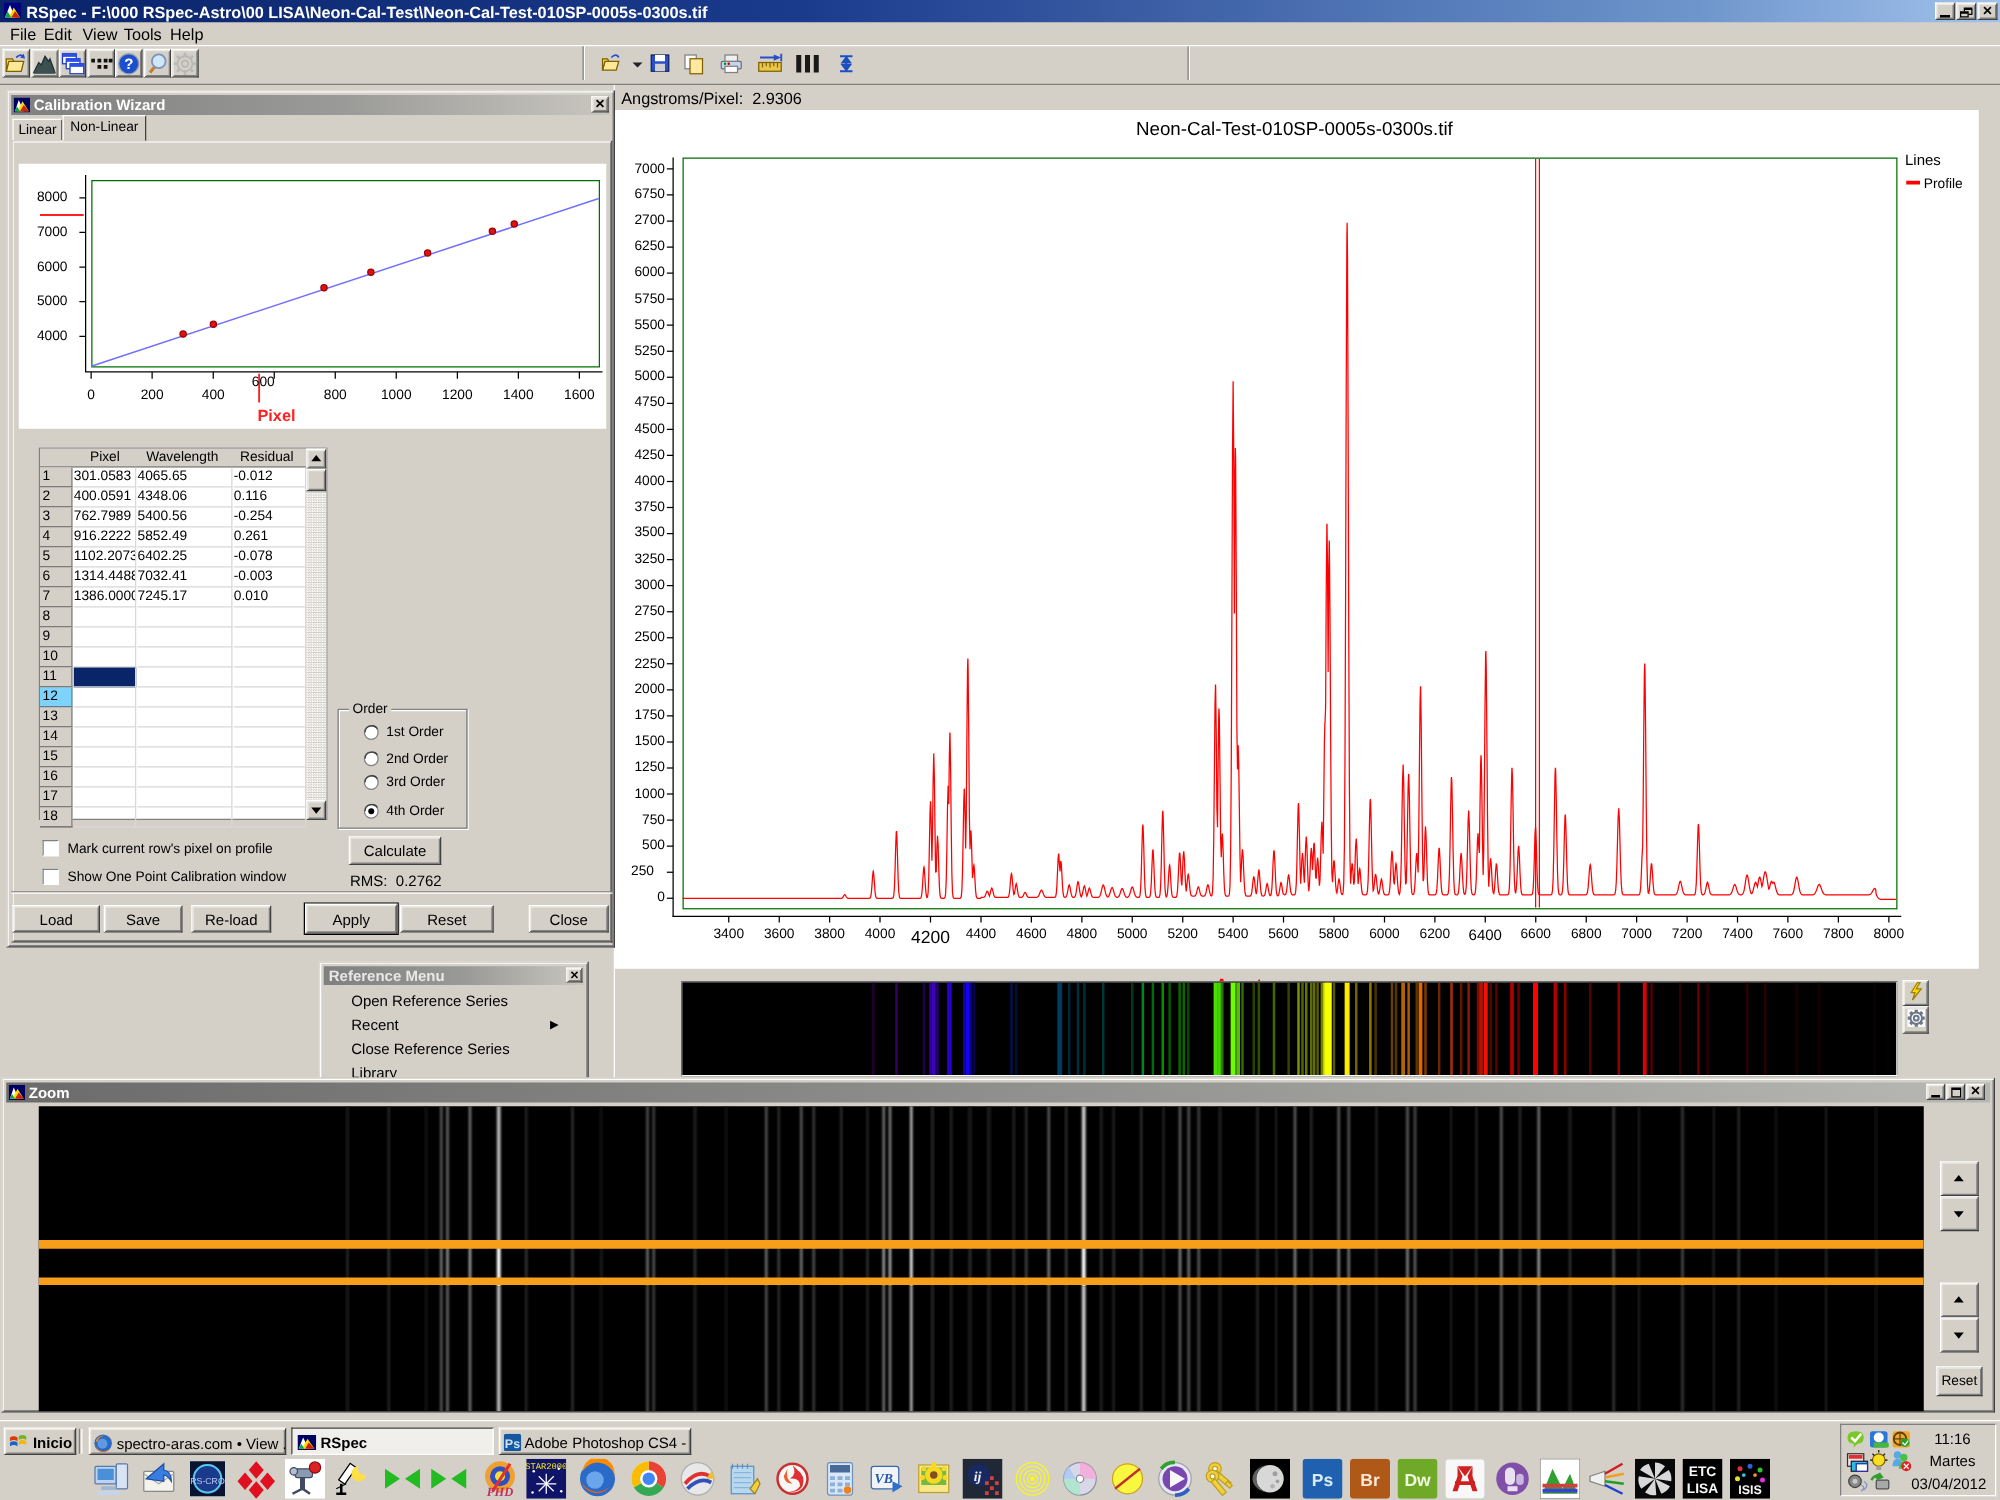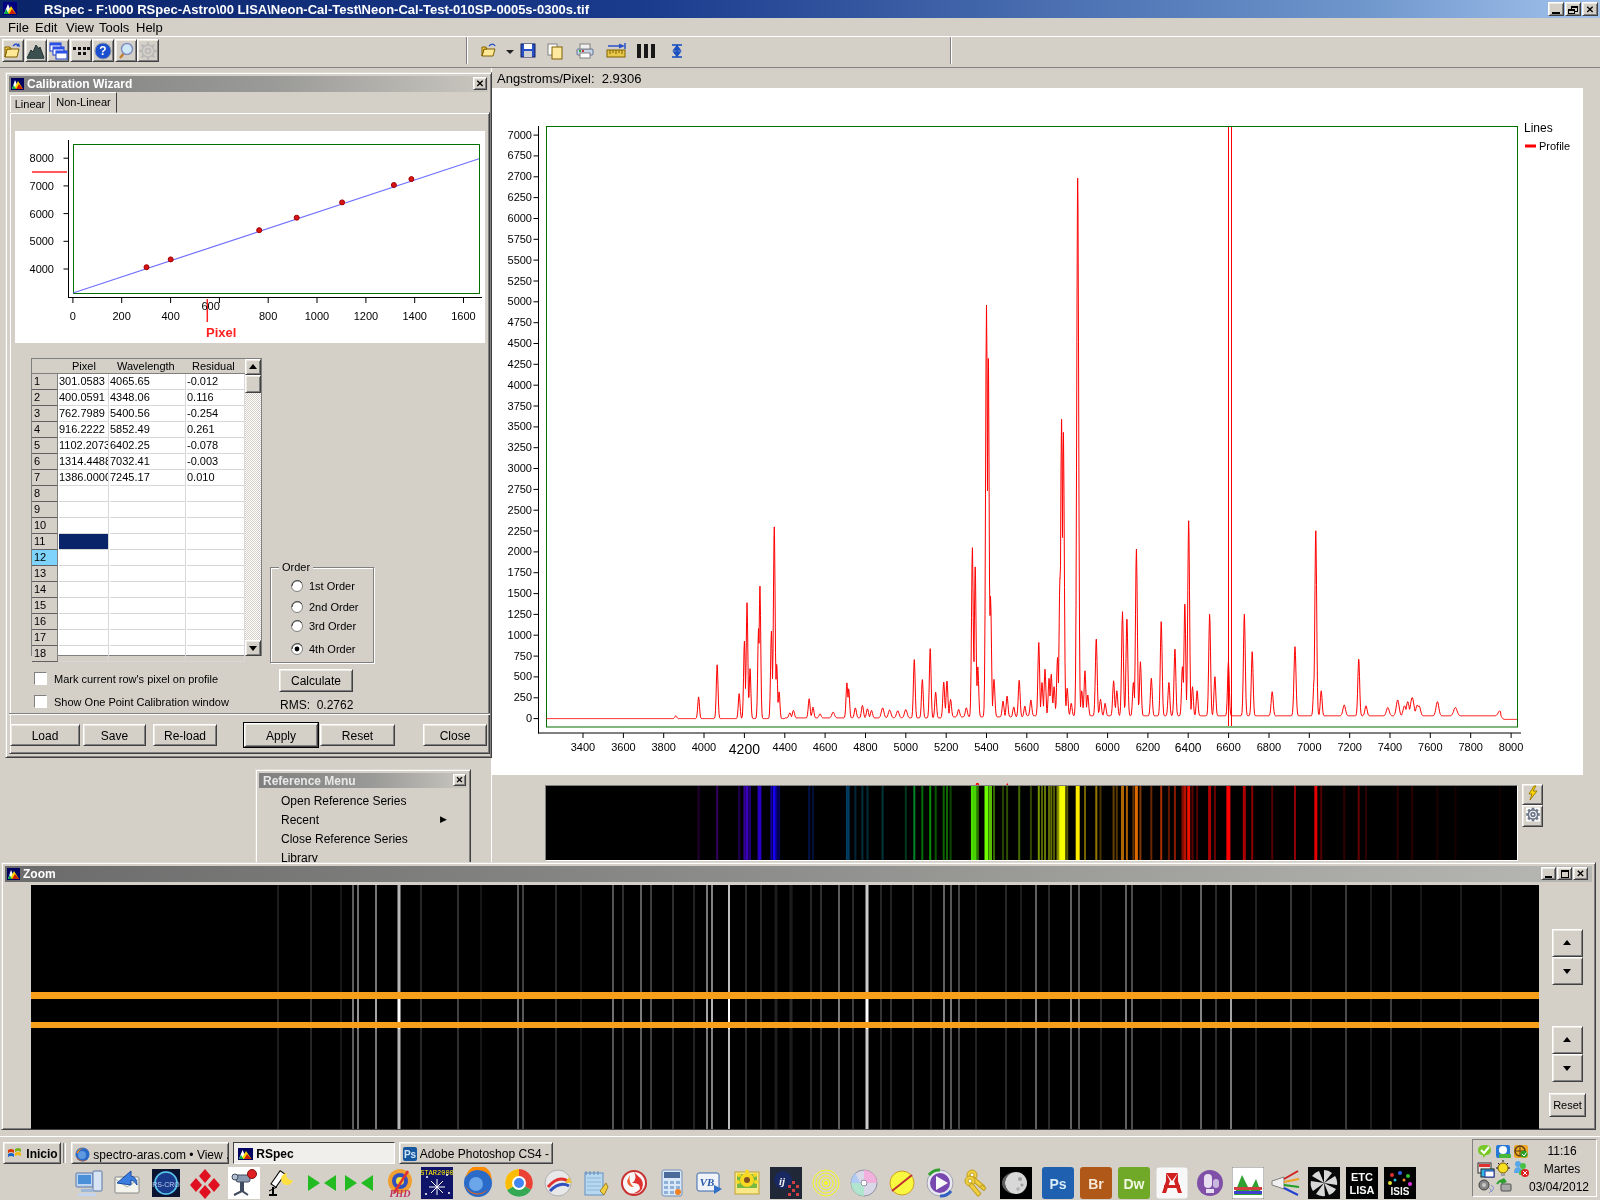--- a/index.html
+++ b/index.html
@@ -12,21 +12,21 @@
 .xbtn { background:#d4d0c8; border:1px solid; border-color:#fff #404040 #404040 #fff; box-shadow: inset 1px 1px 0 #ece9e2, inset -1px -1px 0 #808080; font-size:10px; font-weight:bold; text-align:center; line-height:11px; }
 </style></head><body>
 <div class="abs" style="left:0;top:0;width:1600px;height:18px;background:linear-gradient(90deg,#0a246a 0%,#1a3a8c 40%,#6f96cc 85%,#a2c2ec 100%);">
  <svg class="abs" style="left:3px;top:2px" width="14" height="13">
       <rect x="0" y="0" width="14" height="13" fill="#000080"></rect>
       <polygon points="1,12 5,2 9,12" fill="#fff"></polygon>
       <polygon points="4,12 8,4 13,12" fill="#ffdd00"></polygon>
       <polygon points="6,12 9,7 13,12" fill="#cc2200"></polygon>
       <polygon points="1,12 3,7 6,12" fill="#00aa44"></polygon>
     </svg>
- <div class="abs ttl" style="left:21px;top:2px;font-size:13px;margin-left:23px;">RSpec - F:\000 RSpec-Astro\00 LISA\Neon-Cal-Test\Neon-Cal-Test-010SP-0005s-0300s.tif</div>
+ <div class="abs ttl" style="left:21px;top:2px;font-size:13px;">RSpec - F:\000 RSpec-Astro\00 LISA\Neon-Cal-Test\Neon-Cal-Test-010SP-0005s-0300s.tif</div>
  <div class="abs xbtn" style="left:1548px;top:2px;width:16px;height:14px;">
       <div class="abs" style="left:3px;top:9px;width:8px;height:2px;background:#000"></div>
     </div>
  <div class="abs xbtn" style="left:1565px;top:2px;width:16px;height:14px;">
       <div class="abs" style="left:5px;top:3px;width:7px;height:6px;border:1px solid #000;border-top-width:2px"></div>
       <div class="abs" style="left:2px;top:6px;width:7px;height:5px;border:1px solid #000;border-top-width:2px;background:#d4d0c8"></div>
     </div>
  <div class="abs xbtn" style="left:1582px;top:2px;width:16px;height:14px;line-height:13px;">✕</div>
 </div>
 <div class="abs" style="left:0;top:18px;width:1600px;height:18px;background:#d4d0c8;font-size:13px;">
@@ -129,20 +129,21 @@
         <polygon points="197,4 194,8 200,8"></polygon>
         <polygon points="197,14 194,10 200,10"></polygon>
       </g>
 </svg>
   </div>
 <div class="abs" style="left:0;top:64px;width:1600px;height:4px;background:#d4d0c8;border-bottom:1px solid #808080"></div>
 <div class="abs" style="left:488px;top:68px;width:1112px;height:794px;background:#d4d0c8;">
  <div class="abs" style="left:0;top:0;width:4px;height:794px;background:#d4d0c8;border-right:1px solid #fff"></div>
  <div class="abs" style="left:9px;top:3px;font-size:13px;">Angstroms/Pixel:&nbsp; 2.9306</div>
  <div class="abs" style="left:4px;top:20px;width:1091px;height:687px;background:#fff;"></div>
+<div class="abs" style="left:4px;top:27px;width:1087px;text-align:center;font-size:15px;">Neon-Cal-Test-010SP-0005s-0300s.tif</div>
     <svg class="abs" style="left:0;top:0" width="1112" height="794">
       <g stroke="#000" stroke-width="1">
         <line x1="50.5" y1="58" x2="50.5" y2="665.5"></line>
         <line x1="50" y1="665" x2="1033" y2="665"></line>
         <line x1="45.5" y1="650.6" x2="50.5" y2="650.6"></line>
         <line x1="45.5" y1="629.8" x2="50.5" y2="629.8"></line>
         <line x1="45.5" y1="608.9" x2="50.5" y2="608.9"></line>
         <line x1="45.5" y1="588.1" x2="50.5" y2="588.1"></line>
         <line x1="45.5" y1="567.2" x2="50.5" y2="567.2"></line>
         <line x1="45.5" y1="546.4" x2="50.5" y2="546.4"></line>
@@ -198,21 +199,21 @@
       <g transform="translate(-488,-68)">
         <path d="M546.0 718.6 L546.5 718.6 L547.0 718.6 L547.5 718.6 L548.0 718.6 L548.5 718.6 L549.0 718.6 L549.5 718.6 L550.0 718.6 L550.5 718.6 L551.0 718.6 L551.5 718.6 L552.0 718.6 L552.5 718.6 L553.0 718.6 L553.5 718.6 L554.0 718.6 L554.5 718.6 L555.0 718.6 L555.5 718.6 L556.0 718.6 L556.5 718.6 L557.0 718.6 L557.5 718.6 L558.0 718.6 L558.5 718.6 L559.0 718.6 L559.5 718.6 L560.0 718.6 L560.5 718.6 L561.0 718.6 L561.5 718.6 L562.0 718.6 L562.5 718.6 L563.0 718.6 L563.5 718.6 L564.0 718.6 L564.5 718.6 L565.0 718.6 L565.5 718.6 L566.0 718.6 L566.5 718.6 L567.0 718.6 L567.5 718.6 L568.0 718.6 L568.5 718.6 L569.0 718.6 L569.5 718.6 L570.0 718.6 L570.5 718.6 L571.0 718.6 L571.5 718.6 L572.0 718.6 L572.5 718.6 L573.0 718.6 L573.5 718.6 L574.0 718.6 L574.5 718.6 L575.0 718.6 L575.5 718.6 L576.0 718.6 L576.5 718.6 L577.0 718.6 L577.5 718.6 L578.0 718.6 L578.5 718.6 L579.0 718.6 L579.5 718.6 L580.0 718.6 L580.5 718.6 L581.0 718.6 L581.5 718.6 L582.0 718.6 L582.5 718.6 L583.0 718.6 L583.5 718.6 L584.0 718.6 L584.5 718.6 L585.0 718.6 L585.5 718.6 L586.0 718.6 L586.5 718.6 L587.0 718.6 L587.5 718.6 L588.0 718.6 L588.5 718.6 L589.0 718.6 L589.5 718.6 L590.0 718.6 L590.5 718.6 L591.0 718.6 L591.5 718.6 L592.0 718.6 L592.5 718.6 L593.0 718.6 L593.5 718.6 L594.0 718.6 L594.5 718.6 L595.0 718.6 L595.5 718.6 L596.0 718.6 L596.5 718.6 L597.0 718.6 L597.5 718.6 L598.0 718.6 L598.5 718.6 L599.0 718.6 L599.5 718.6 L600.0 718.6 L600.5 718.6 L601.0 718.6 L601.5 718.6 L602.0 718.6 L602.5 718.6 L603.0 718.6 L603.5 718.6 L604.0 718.6 L604.5 718.6 L605.0 718.6 L605.5 718.6 L606.0 718.6 L606.5 718.6 L607.0 718.6 L607.5 718.6 L608.0 718.6 L608.5 718.6 L609.0 718.6 L609.5 718.6 L610.0 718.6 L610.5 718.6 L611.0 718.6 L611.5 718.6 L612.0 718.6 L612.5 718.6 L613.0 718.6 L613.5 718.6 L614.0 718.6 L614.5 718.6 L615.0 718.6 L615.5 718.6 L616.0 718.6 L616.5 718.6 L617.0 718.6 L617.5 718.6 L618.0 718.6 L618.5 718.6 L619.0 718.6 L619.5 718.6 L620.0 718.6 L620.5 718.6 L621.0 718.6 L621.5 718.6 L622.0 718.6 L622.5 718.6 L623.0 718.6 L623.5 718.6 L624.0 718.6 L624.5 718.6 L625.0 718.6 L625.5 718.6 L626.0 718.6 L626.5 718.6 L627.0 718.6 L627.5 718.6 L628.0 718.6 L628.5 718.6 L629.0 718.6 L629.5 718.6 L630.0 718.6 L630.5 718.6 L631.0 718.6 L631.5 718.6 L632.0 718.6 L632.5 718.6 L633.0 718.6 L633.5 718.6 L634.0 718.6 L634.5 718.6 L635.0 718.6 L635.5 718.6 L636.0 718.6 L636.5 718.6 L637.0 718.6 L637.5 718.6 L638.0 718.6 L638.5 718.6 L639.0 718.6 L639.5 718.6 L640.0 718.6 L640.5 718.6 L641.0 718.6 L641.5 718.6 L642.0 718.6 L642.5 718.6 L643.0 718.6 L643.5 718.6 L644.0 718.6 L644.5 718.6 L645.0 718.6 L645.5 718.6 L646.0 718.6 L646.5 718.6 L647.0 718.6 L647.5 718.6 L648.0 718.6 L648.5 718.6 L649.0 718.6 L649.5 718.6 L650.0 718.6 L650.5 718.6 L651.0 718.6 L651.5 718.6 L652.0 718.6 L652.5 718.6 L653.0 718.6 L653.5 718.6 L654.0 718.6 L654.5 718.6 L655.0 718.6 L655.5 718.6 L656.0 718.6 L656.5 718.6 L657.0 718.6 L657.5 718.6 L658.0 718.6 L658.5 718.6 L659.0 718.6 L659.5 718.6 L660.0 718.6 L660.5 718.6 L661.0 718.6 L661.5 718.6 L662.0 718.6 L662.5 718.6 L663.0 718.6 L663.5 718.6 L664.0 718.6 L664.5 718.6 L665.0 718.6 L665.5 718.6 L666.0 718.6 L666.5 718.6 L667.0 718.6 L667.5 718.6 L668.0 718.6 L668.5 718.6 L669.0 718.6 L669.5 718.6 L670.0 718.6 L670.5 718.6 L671.0 718.6 L671.5 718.6 L672.0 718.6 L672.5 718.6 L673.0 718.6 L673.5 718.5 L674.0 718.2 L674.5 717.6 L675.0 716.6 L675.5 715.8 L675.8 715.7 L676.0 715.8 L676.5 716.4 L677.0 717.4 L677.5 718.1 L678.0 718.5 L678.5 718.6 L679.0 718.6 L679.5 718.6 L680.0 718.6 L680.5 718.6 L681.0 718.6 L681.5 718.6 L682.0 718.6 L682.5 718.6 L683.0 718.6 L683.5 718.6 L684.0 718.6 L684.5 718.6 L685.0 718.6 L685.5 718.6 L686.0 718.6 L686.5 718.6 L687.0 718.6 L687.5 718.6 L688.0 718.6 L688.5 718.6 L689.0 718.6 L689.5 718.6 L690.0 718.6 L690.5 718.6 L691.0 718.6 L691.5 718.6 L692.0 718.6 L692.5 718.6 L693.0 718.6 L693.5 718.6 L694.0 718.6 L694.5 718.6 L695.0 718.6 L695.5 718.6 L696.0 718.4 L696.5 717.6 L697.0 714.9 L697.5 709.3 L698.0 701.7 L698.5 697.1 L698.6 696.9 L699.0 699.2 L699.5 706.2 L700.0 713.0 L700.5 716.8 L701.0 718.2 L701.5 718.5 L702.0 718.6 L702.5 718.6 L703.0 718.6 L703.5 718.6 L704.0 718.6 L704.5 718.6 L705.0 718.6 L705.5 718.6 L706.0 718.6 L706.5 718.6 L707.0 718.6 L707.5 718.6 L708.0 718.6 L708.5 718.6 L709.0 718.6 L709.5 718.6 L710.0 718.6 L710.5 718.6 L711.0 718.6 L711.5 718.6 L712.0 718.6 L712.5 718.6 L713.0 718.6 L713.5 718.6 L714.0 718.5 L714.5 718.2 L715.0 716.5 L715.5 710.7 L716.0 697.5 L716.5 679.0 L717.0 665.8 L717.2 664.8 L717.5 668.9 L718.0 685.5 L718.5 703.0 L719.0 713.4 L719.5 717.4 L720.0 718.4 L720.5 718.6 L721.0 718.6 L721.5 718.6 L722.0 718.6 L722.5 718.6 L723.0 718.6 L723.5 718.6 L724.0 718.6 L724.5 718.6 L725.0 718.6 L725.5 718.6 L726.0 718.6 L726.5 718.6 L727.0 718.6 L727.5 718.6 L728.0 718.6 L728.5 718.6 L729.0 718.6 L729.5 718.6 L730.0 718.6 L730.5 718.6 L731.0 718.6 L731.5 718.6 L732.0 718.6 L732.5 718.6 L733.0 718.6 L733.5 718.6 L734.0 718.6 L734.5 718.6 L735.0 718.6 L735.5 718.6 L736.0 718.6 L736.5 718.4 L737.0 717.6 L737.5 714.8 L738.0 708.7 L738.5 700.0 L739.0 694.0 L739.2 693.6 L739.5 695.6 L740.0 703.4 L740.5 711.5 L741.0 716.2 L741.5 718.0 L742.0 717.7 L742.5 714.0 L743.0 701.8 L743.5 677.4 L744.0 650.2 L744.4 641.1 L744.5 641.7 L745.0 660.1 L745.5 688.5 L746.0 667.4 L746.5 625.0 L747.0 602.8 L747.0 602.7 L747.5 621.6 L748.0 663.7 L748.5 697.5 L749.0 697.4 L749.5 679.1 L750.0 668.7 L750.0 668.6 L750.5 675.9 L751.0 693.9 L751.5 708.9 L752.0 716.0 L752.5 718.1 L753.0 718.5 L753.5 718.6 L754.0 718.6 L754.5 718.6 L755.0 718.6 L755.5 718.5 L756.0 718.0 L756.5 714.9 L757.0 703.9 L757.5 678.8 L758.0 645.9 L758.5 628.6 L758.5 628.6 L759.0 643.3 L759.5 604.3 L759.9 586.1 L760.0 586.5 L760.5 615.3 L761.0 664.0 L761.5 699.1 L762.0 713.9 L762.5 717.8 L763.0 718.5 L763.5 718.6 L764.0 718.6 L764.5 718.6 L765.0 718.6 L765.5 718.6 L766.0 718.6 L766.5 718.6 L767.0 718.6 L767.5 718.6 L768.0 718.6 L768.5 718.4 L769.0 717.2 L769.5 712.0 L770.0 697.5 L770.5 670.8 L771.0 641.8 L771.4 631.1 L771.5 631.3 L772.0 648.5 L772.5 678.7 L773.0 654.6 L773.5 589.9 L774.0 535.6 L774.3 526.9 L774.5 534.4 L775.0 587.5 L775.5 652.6 L776.0 679.3 L776.5 665.6 L776.7 664.4 L777.0 668.1 L777.5 684.6 L778.0 702.4 L778.5 698.5 L779.0 692.1 L779.1 691.9 L779.5 695.0 L780.0 704.4 L780.5 712.8 L781.0 717.0 L781.5 718.3 L782.0 718.6 L782.5 718.6 L783.0 718.6 L783.5 718.6 L784.0 718.6 L784.5 718.6 L785.0 717.9 L785.5 717.9 L786.0 717.9 L786.5 717.9 L787.0 717.8 L787.5 717.6 L788.0 716.9 L788.5 715.8 L789.0 714.3 L789.5 713.1 L789.8 712.9 L790.0 713.0 L790.5 714.0 L791.0 715.5 L791.5 716.8 L792.0 715.2 L792.5 713.0 L793.0 711.1 L793.4 710.4 L793.5 710.5 L794.0 711.6 L794.5 713.7 L795.0 715.8 L795.5 717.1 L796.0 717.7 L796.5 717.9 L797.0 717.9 L797.5 717.9 L798.0 717.9 L798.5 717.9 L799.0 717.9 L799.5 717.9 L800.0 717.9 L800.5 717.9 L801.0 717.9 L801.5 717.9 L802.0 717.9 L802.5 717.9 L803.0 717.9 L803.5 717.9 L804.0 717.9 L804.5 717.9 L805.0 717.9 L805.5 717.9 L806.0 717.9 L806.5 717.7 L807.0 716.9 L807.5 714.4 L808.0 709.6 L808.5 703.3 L809.0 699.1 L809.2 698.8 L809.5 700.1 L810.0 705.5 L810.5 711.6 L811.0 715.6 L811.5 715.2 L812.0 712.1 L812.5 708.6 L813.0 707.1 L813.0 707.1 L813.5 708.7 L814.0 712.1 L814.5 715.3 L815.0 717.0 L815.5 717.7 L816.0 717.9 L816.5 717.9 L817.0 717.9 L817.5 717.8 L818.0 717.4 L818.5 716.7 L819.0 715.5 L819.5 714.4 L820.0 713.8 L820.1 713.8 L820.5 714.2 L821.0 715.3 L821.5 716.5 L822.0 717.3 L822.5 717.7 L823.0 717.9 L823.5 717.9 L824.0 717.9 L824.5 717.9 L825.0 717.9 L825.5 717.9 L826.0 717.9 L826.5 717.9 L827.0 717.9 L827.5 717.9 L828.0 717.9 L828.5 717.9 L829.0 717.9 L829.5 717.8 L830.0 717.6 L830.5 717.2 L831.0 716.5 L831.5 715.4 L832.0 714.0 L832.5 712.8 L833.0 712.1 L833.2 712.1 L833.5 712.3 L834.0 713.2 L834.5 714.5 L835.0 715.8 L835.5 716.8 L836.0 717.4 L836.5 717.7 L837.0 717.9 L837.5 717.9 L838.0 717.9 L838.5 717.9 L839.0 717.9 L839.5 717.9 L840.0 717.9 L840.5 717.9 L841.0 717.9 L841.5 717.9 L842.0 717.9 L842.5 717.9 L843.0 717.9 L843.5 717.9 L844.0 717.8 L844.5 717.3 L845.0 715.0 L845.5 708.7 L846.0 697.7 L846.5 686.4 L846.9 682.9 L847.0 683.2 L847.5 690.9 L848.0 697.2 L848.5 689.6 L848.7 688.8 L849.0 690.5 L849.5 699.1 L850.0 708.8 L850.5 714.8 L851.0 717.2 L851.5 717.8 L852.0 717.9 L852.5 717.8 L853.0 717.3 L853.5 716.2 L854.0 714.0 L854.5 711.0 L855.0 708.6 L855.4 707.9 L855.5 708.0 L856.0 709.8 L856.5 712.7 L857.0 715.3 L857.5 716.9 L858.0 717.6 L858.5 717.9 L859.0 717.9 L859.5 717.8 L860.0 717.3 L860.5 716.0 L861.0 713.4 L861.5 709.8 L862.0 706.5 L862.4 705.4 L862.5 705.5 L863.0 707.3 L863.5 710.9 L864.0 714.3 L864.5 716.5 L865.0 717.5 L865.5 716.6 L866.0 714.8 L866.5 712.2 L867.0 709.7 L867.5 708.8 L867.5 708.8 L868.0 710.0 L868.5 712.6 L869.0 715.1 L869.5 716.8 L870.0 715.5 L870.5 713.4 L871.0 711.3 L871.5 710.4 L871.5 710.4 L872.0 711.3 L872.5 713.4 L873.0 715.5 L873.5 716.9 L874.0 717.6 L874.5 717.8 L875.0 717.9 L875.5 717.9 L876.0 717.9 L876.5 717.9 L877.0 717.9 L877.5 717.9 L878.0 717.9 L878.5 717.9 L879.0 717.7 L879.5 717.3 L880.0 716.6 L880.5 715.2 L881.0 713.2 L881.5 710.9 L882.0 708.9 L882.5 708.0 L882.6 707.9 L883.0 708.4 L883.5 710.1 L884.0 712.3 L884.5 714.5 L885.0 716.1 L885.5 717.1 L886.0 717.6 L886.5 717.5 L887.0 717.0 L887.5 715.9 L888.0 714.4 L888.5 712.6 L889.0 711.0 L889.5 710.1 L889.7 710.0 L890.0 710.3 L890.5 711.5 L891.0 713.3 L891.5 715.0 L892.0 716.4 L892.5 717.2 L893.0 717.6 L893.5 717.8 L894.0 717.8 L894.5 717.6 L895.0 717.2 L895.5 716.3 L896.0 715.0 L896.5 713.4 L897.0 711.9 L897.5 711.0 L897.7 710.8 L898.0 711.0 L898.5 712.0 L899.0 713.5 L899.5 715.1 L900.0 716.4 L900.5 717.2 L901.0 717.6 L901.5 717.8 L902.0 717.8 L902.5 717.6 L903.0 717.1 L903.5 716.2 L904.0 714.7 L904.5 712.9 L905.0 711.0 L905.5 709.8 L905.8 709.6 L906.0 709.7 L906.5 710.7 L907.0 712.5 L907.5 714.4 L908.0 715.9 L908.5 717.0 L909.0 717.5 L909.5 717.8 L910.0 717.9 L910.5 717.9 L911.0 717.9 L911.5 717.6 L912.0 716.3 L912.5 711.3 L913.0 698.9 L913.5 679.4 L914.0 662.5 L914.3 659.6 L914.5 661.6 L915.0 677.4 L915.5 697.3 L916.0 710.5 L916.5 716.0 L917.0 717.6 L917.5 717.9 L918.0 717.9 L918.5 717.9 L919.0 717.9 L919.5 717.8 L920.0 717.1 L920.5 714.3 L921.0 706.9 L921.5 694.5 L922.0 682.6 L922.3 679.6 L922.5 680.2 L923.0 689.5 L923.5 702.7 L924.0 712.2 L924.5 716.4 L925.0 717.6 L925.5 717.9 L926.0 717.9 L926.5 717.9 L927.0 717.9 L927.5 717.5 L928.0 715.6 L928.5 708.8 L929.0 692.9 L929.5 669.2 L930.0 650.9 L930.2 648.7 L930.5 652.6 L931.0 672.9 L931.5 696.0 L932.0 710.4 L932.5 716.1 L933.0 717.6 L933.5 716.9 L934.0 714.1 L934.5 707.7 L935.0 698.8 L935.5 692.5 L935.7 692.1 L936.0 694.1 L936.5 702.1 L937.0 710.5 L937.5 715.5 L938.0 717.4 L938.5 717.8 L939.0 717.9 L939.5 717.9 L940.0 717.9 L940.5 717.9 L941.0 717.6 L941.5 716.3 L942.0 712.3 L942.5 703.8 L943.0 692.1 L943.5 683.2 L943.7 682.1 L944.0 683.7 L944.5 693.1 L945.0 704.7 L945.5 708.3 L946.0 697.6 L946.5 685.4 L947.0 681.1 L947.0 681.1 L947.5 687.1 L948.0 698.6 L948.5 708.7 L949.0 713.2 L949.5 708.5 L950.0 702.8 L950.5 699.5 L950.6 699.4 L951.0 701.2 L951.5 706.5 L952.0 711.8 L952.5 715.1 L953.0 716.4 L953.5 716.8 L954.0 716.9 L954.5 716.9 L955.0 716.9 L955.5 716.9 L956.0 716.7 L956.5 716.2 L957.0 715.0 L957.5 713.1 L958.0 710.9 L958.5 709.5 L958.7 709.4 L959.0 709.9 L959.5 711.7 L960.0 713.9 L960.5 715.6 L961.0 716.4 L961.5 716.8 L962.0 716.9 L962.5 716.9 L963.0 716.9 L963.5 716.8 L964.0 716.3 L964.5 715.2 L965.0 713.1 L965.5 710.4 L966.0 708.2 L966.3 707.8 L966.5 707.9 L967.0 709.6 L967.5 712.3 L968.0 714.7 L968.5 716.1 L969.0 716.7 L969.5 716.4 L970.0 713.5 L970.5 702.2 L971.0 671.4 L971.5 617.6 L972.0 563.6 L972.4 547.7 L972.5 549.5 L973.0 587.5 L973.5 646.2 L974.0 661.7 L974.5 610.2 L975.0 571.1 L975.2 566.9 L975.5 575.8 L976.0 620.4 L976.5 670.2 L977.0 685.7 L977.5 670.4 L977.8 666.9 L978.0 668.0 L978.5 680.5 L979.0 697.7 L979.5 709.8 L980.0 715.0 L980.5 716.6 L981.0 716.9 L981.5 716.9 L982.0 716.9 L982.5 716.9 L983.0 716.7 L983.5 715.3 L984.0 708.2 L984.5 682.1 L985.0 614.3 L985.5 494.8 L986.0 364.0 L986.5 305.1 L986.5 305.1 L987.0 364.0 L987.5 490.8 L988.0 382.4 L988.3 358.5 L988.5 366.8 L989.0 457.7 L989.5 581.1 L990.0 615.6 L990.5 596.2 L990.5 596.1 L991.0 611.2 L991.5 648.9 L992.0 684.8 L992.5 705.8 L993.0 695.8 L993.5 684.1 L994.0 679.4 L994.0 679.5 L994.5 685.5 L995.0 697.6 L995.5 708.2 L996.0 714.0 L996.5 716.2 L997.0 716.8 L997.5 716.9 L998.0 716.9 L998.5 716.9 L999.0 716.9 L999.5 716.9 L1000.0 716.9 L1000.5 716.6 L1001.0 715.7 L1001.5 713.3 L1002.0 708.8 L1002.5 703.7 L1003.0 701.1 L1003.0 701.1 L1003.5 703.0 L1004.0 707.9 L1004.5 712.7 L1005.0 715.4 L1005.5 712.5 L1006.0 706.8 L1006.5 700.0 L1007.0 696.2 L1007.1 696.1 L1007.5 698.3 L1008.0 704.6 L1008.5 710.9 L1009.0 714.8 L1009.5 716.4 L1010.0 716.8 L1010.5 716.9 L1011.0 716.8 L1011.5 716.5 L1012.0 715.4 L1012.5 713.0 L1013.0 709.8 L1013.5 707.3 L1013.7 706.9 L1014.0 707.4 L1014.5 710.0 L1015.0 713.2 L1015.5 715.5 L1016.0 716.5 L1016.5 716.5 L1017.0 715.0 L1017.5 710.6 L1018.0 701.5 L1018.5 689.4 L1019.0 681.0 L1019.2 680.3 L1019.5 682.5 L1020.0 692.6 L1020.5 704.4 L1021.0 712.1 L1021.5 715.6 L1022.0 716.7 L1022.5 716.6 L1023.0 715.6 L1023.5 713.3 L1024.0 709.9 L1024.5 706.8 L1024.8 706.1 L1025.0 706.3 L1025.5 708.7 L1026.0 712.3 L1026.5 715.0 L1027.0 715.3 L1027.5 715.7 L1028.0 715.8 L1028.5 715.4 L1029.0 714.1 L1029.5 711.0 L1030.0 706.1 L1030.5 701.4 L1030.9 700.0 L1031.0 700.1 L1031.5 703.3 L1032.0 708.5 L1032.5 712.7 L1033.0 714.8 L1033.5 715.6 L1034.0 715.8 L1034.5 715.8 L1035.0 715.8 L1035.5 715.8 L1036.0 715.5 L1036.5 713.7 L1037.0 707.1 L1037.5 691.1 L1038.0 666.3 L1038.5 645.7 L1038.8 642.5 L1039.0 645.5 L1039.5 666.0 L1040.0 690.8 L1040.5 707.0 L1041.0 698.7 L1041.5 687.4 L1042.0 682.5 L1042.0 682.5 L1042.5 688.2 L1043.0 699.6 L1043.5 706.2 L1044.0 692.7 L1044.5 676.8 L1045.0 669.2 L1045.0 669.2 L1045.5 676.4 L1046.0 692.2 L1046.5 705.9 L1047.0 712.9 L1047.5 708.6 L1048.0 698.2 L1048.5 685.3 L1049.0 678.4 L1049.0 678.3 L1049.5 683.4 L1050.0 696.0 L1050.5 688.0 L1051.0 676.1 L1051.3 674.2 L1051.5 675.8 L1052.0 687.3 L1052.5 701.4 L1053.0 703.0 L1053.5 692.8 L1054.0 686.8 L1054.1 686.7 L1054.5 689.9 L1055.0 699.5 L1055.5 708.5 L1056.0 704.0 L1056.5 687.3 L1057.0 667.3 L1057.5 657.5 L1057.5 657.5 L1058.0 666.2 L1058.5 682.9 L1059.0 640.9 L1059.5 595.3 L1059.9 578.3 L1060.0 578.7 L1060.5 565.8 L1061.0 469.8 L1061.5 419.6 L1061.6 419.1 L1062.0 453.8 L1062.5 537.6 L1063.0 455.0 L1063.4 432.4 L1063.5 435.5 L1064.0 494.6 L1064.5 587.6 L1065.0 661.2 L1065.5 698.8 L1066.0 705.7 L1066.5 696.3 L1067.0 689.1 L1067.2 688.3 L1067.5 690.0 L1068.0 698.2 L1068.5 707.3 L1069.0 712.9 L1069.5 714.3 L1070.0 711.5 L1070.5 707.2 L1071.0 703.8 L1071.2 703.3 L1071.5 703.9 L1072.0 707.5 L1072.5 711.7 L1073.0 714.4 L1073.5 715.5 L1074.0 715.6 L1074.5 713.9 L1075.0 706.1 L1075.5 678.2 L1076.0 605.6 L1076.5 470.8 L1077.0 303.2 L1077.5 189.0 L1077.7 178.2 L1078.0 205.9 L1078.5 341.7 L1079.0 507.8 L1079.5 628.1 L1080.0 687.8 L1080.5 707.0 L1081.0 698.5 L1081.5 691.7 L1081.7 690.8 L1082.0 692.1 L1082.5 699.3 L1083.0 707.7 L1083.5 705.4 L1084.0 691.9 L1084.5 676.8 L1085.0 670.8 L1085.0 670.9 L1085.5 679.2 L1086.0 694.7 L1086.5 707.2 L1087.0 702.1 L1087.5 696.1 L1087.8 695.0 L1088.0 695.7 L1088.5 701.3 L1089.0 708.4 L1089.5 713.2 L1090.0 715.2 L1090.5 715.7 L1091.0 715.8 L1091.5 715.8 L1092.0 715.8 L1092.5 715.8 L1093.0 715.7 L1093.5 715.1 L1094.0 712.5 L1094.5 704.3 L1095.0 686.7 L1095.5 661.8 L1096.0 642.1 L1096.3 639.2 L1096.5 642.0 L1097.0 661.6 L1097.5 686.5 L1098.0 704.2 L1098.5 712.5 L1099.0 711.6 L1099.5 706.7 L1100.0 701.5 L1100.5 699.2 L1100.5 699.2 L1101.0 701.7 L1101.5 707.0 L1102.0 711.8 L1102.5 714.5 L1103.0 715.1 L1103.5 713.4 L1104.0 710.2 L1104.5 706.1 L1105.0 703.5 L1105.1 703.3 L1105.5 704.4 L1106.0 708.0 L1106.5 711.9 L1107.0 714.4 L1107.5 715.5 L1108.0 715.8 L1108.5 715.8 L1109.0 715.8 L1109.5 715.8 L1110.0 715.8 L1110.5 715.8 L1111.0 715.3 L1111.5 713.6 L1112.0 708.7 L1112.5 699.3 L1113.0 687.9 L1113.5 681.1 L1113.6 680.8 L1114.0 684.1 L1114.5 694.6 L1115.0 705.4 L1115.5 707.5 L1116.0 699.5 L1116.5 692.5 L1116.8 690.8 L1117.0 691.3 L1117.5 696.9 L1118.0 705.1 L1118.5 711.4 L1119.0 714.5 L1119.5 715.4 L1120.0 713.5 L1120.5 706.6 L1121.0 688.9 L1121.5 658.2 L1122.0 625.4 L1122.5 611.7 L1122.5 611.7 L1123.0 627.7 L1123.5 661.1 L1124.0 690.8 L1124.5 707.5 L1125.0 705.9 L1125.5 687.9 L1126.0 658.4 L1126.5 629.0 L1126.9 619.2 L1127.0 619.6 L1127.5 637.4 L1128.0 668.9 L1128.5 695.2 L1129.0 709.2 L1129.5 714.3 L1130.0 715.6 L1130.5 715.7 L1131.0 715.2 L1131.5 712.9 L1132.0 706.8 L1132.5 696.2 L1133.0 685.6 L1133.4 682.5 L1133.5 682.9 L1134.0 690.4 L1134.5 697.9 L1135.0 666.2 L1135.5 614.8 L1136.0 564.8 L1136.4 549.1 L1136.5 550.2 L1137.0 582.3 L1137.5 636.8 L1138.0 681.5 L1138.5 704.9 L1139.0 702.8 L1139.5 686.3 L1140.0 668.3 L1140.4 661.7 L1140.5 661.8 L1141.0 672.4 L1141.5 691.1 L1142.0 705.9 L1142.5 713.0 L1143.0 715.3 L1143.5 715.8 L1144.0 715.8 L1144.5 715.8 L1145.0 715.8 L1145.5 715.8 L1146.0 715.8 L1146.5 715.8 L1147.0 715.8 L1147.5 715.8 L1148.0 715.8 L1148.5 715.6 L1149.0 714.5 L1149.5 711.1 L1150.0 703.3 L1150.5 691.3 L1151.0 680.8 L1151.3 678.3 L1151.5 679.0 L1152.0 687.4 L1152.5 699.7 L1153.0 709.1 L1153.5 713.8 L1154.0 715.4 L1154.5 715.8 L1155.0 715.8 L1155.5 715.8 L1156.0 715.8 L1156.5 715.8 L1157.0 715.8 L1157.5 715.8 L1158.0 715.7 L1158.5 714.9 L1159.0 711.3 L1159.5 700.5 L1160.0 678.0 L1160.5 647.2 L1161.0 624.3 L1161.2 621.7 L1161.5 626.2 L1162.0 651.4 L1162.5 681.8 L1163.0 702.7 L1163.5 712.1 L1164.0 715.1 L1164.5 715.7 L1165.0 715.8 L1165.5 715.8 L1166.0 715.7 L1166.5 714.8 L1167.0 712.1 L1167.5 705.6 L1168.0 695.2 L1168.5 685.4 L1168.9 682.5 L1169.0 682.8 L1169.5 689.5 L1170.0 700.4 L1170.5 709.2 L1171.0 713.8 L1171.5 715.4 L1172.0 715.5 L1172.5 714.1 L1173.0 709.2 L1173.5 697.1 L1174.0 677.0 L1174.5 656.5 L1174.9 649.2 L1175.0 649.3 L1175.5 661.1 L1176.0 682.8 L1176.5 701.2 L1177.0 711.1 L1177.5 714.7 L1178.0 715.6 L1178.5 715.8 L1179.0 715.8 L1179.5 715.7 L1180.0 714.9 L1180.5 711.8 L1181.0 703.2 L1181.5 687.7 L1182.0 671.8 L1182.4 666.7 L1182.5 667.0 L1183.0 677.5 L1183.5 682.4 L1184.0 645.7 L1184.5 611.8 L1184.8 604.2 L1185.0 606.6 L1185.5 634.7 L1186.0 673.2 L1186.5 700.0 L1187.0 679.8 L1187.5 630.1 L1188.0 566.0 L1188.5 523.6 L1188.7 520.8 L1189.0 534.7 L1189.5 590.5 L1190.0 652.2 L1190.5 692.1 L1191.0 709.3 L1191.5 701.0 L1192.0 691.1 L1192.5 686.7 L1192.5 686.7 L1193.0 691.5 L1193.5 701.5 L1194.0 709.9 L1194.5 714.1 L1195.0 714.8 L1195.5 711.8 L1196.0 705.5 L1196.5 696.8 L1197.0 691.1 L1197.1 690.8 L1197.5 693.1 L1198.0 701.1 L1198.5 709.1 L1199.0 713.6 L1199.5 715.3 L1200.0 715.8 L1200.5 715.8 L1201.0 715.8 L1201.5 715.8 L1202.0 715.8 L1202.5 715.8 L1203.0 715.8 L1203.5 715.8 L1204.0 715.8 L1204.5 715.8 L1205.0 715.8 L1205.5 715.8 L1206.0 715.8 L1206.5 715.6 L1207.0 714.5 L1207.5 709.8 L1208.0 696.3 L1208.5 670.0 L1209.0 636.6 L1209.5 615.3 L1209.6 614.2 L1210.0 622.2 L1210.5 651.7 L1211.0 683.6 L1211.5 704.0 L1212.0 712.6 L1212.5 714.7 L1213.0 711.4 L1213.5 703.8 L1214.0 691.6 L1214.5 680.0 L1214.9 676.7 L1215.0 677.0 L1215.5 684.9 L1216.0 697.8 L1216.5 708.1 L1217.0 713.4 L1217.5 715.3 L1218.0 715.8 L1218.5 715.8 L1219.0 715.8 L1219.5 715.8 L1220.0 715.8 L1220.5 715.8 L1221.0 715.8 L1221.5 715.8 L1222.0 715.8 L1222.5 715.8 L1223.0 715.8 L1223.5 715.8 L1224.0 715.8 L1224.5 715.8 L1225.0 715.8 L1225.5 715.7 L1226.0 714.8 L1226.5 711.4 L1227.0 701.8 L1227.5 684.8 L1228.0 667.3 L1228.4 661.7 L1228.5 662.1 L1229.0 673.7 L1229.5 692.5 L1230.0 706.7 L1230.5 713.3 L1231.0 715.3 L1231.5 715.8 L1232.0 715.8 L1232.5 715.8 L1233.0 715.8 L1233.5 715.8 L1234.0 715.8 L1234.5 715.8 L1235.0 715.8 L1235.5 715.8 L1236.0 715.8 L1236.5 715.8 L1237.0 715.8 L1237.5 715.8 L1238.0 715.8 L1238.5 715.8 L1239.0 715.8 L1239.5 715.8 L1240.0 715.8 L1240.5 715.8 L1241.0 715.7 L1241.5 715.1 L1242.0 712.4 L1242.5 703.2 L1243.0 682.1 L1243.5 649.8 L1244.0 621.0 L1244.3 614.2 L1244.5 615.8 L1245.0 638.4 L1245.5 671.8 L1246.0 697.4 L1246.5 710.2 L1247.0 714.6 L1247.5 715.6 L1248.0 715.8 L1248.5 715.8 L1249.0 715.7 L1249.5 715.1 L1250.0 712.7 L1250.5 705.2 L1251.0 689.6 L1251.5 668.6 L1252.0 653.3 L1252.2 651.7 L1252.5 655.0 L1253.0 672.4 L1253.5 693.1 L1254.0 707.1 L1254.5 713.4 L1255.0 715.3 L1255.5 715.8 L1256.0 715.8 L1256.5 715.8 L1257.0 715.8 L1257.5 715.8 L1258.0 715.8 L1258.5 715.8 L1259.0 715.8 L1259.5 715.8 L1260.0 715.8 L1260.5 715.8 L1261.0 715.8 L1261.5 715.8 L1262.0 715.8 L1262.5 715.8 L1263.0 715.8 L1263.5 715.8 L1264.0 715.8 L1264.5 715.8 L1265.0 715.8 L1265.5 715.8 L1266.0 715.8 L1266.5 715.8 L1267.0 715.8 L1267.5 715.8 L1268.0 715.8 L1268.5 715.8 L1269.0 715.7 L1269.5 715.2 L1270.0 713.6 L1270.5 709.9 L1271.0 703.8 L1271.5 696.6 L1272.0 692.1 L1272.2 691.7 L1272.5 692.9 L1273.0 698.6 L1273.5 705.8 L1274.0 711.3 L1274.5 714.2 L1275.0 715.4 L1275.5 715.8 L1276.0 715.8 L1276.5 715.8 L1277.0 715.8 L1277.5 715.8 L1278.0 715.8 L1278.5 715.8 L1279.0 715.8 L1279.5 715.8 L1280.0 715.8 L1280.5 715.8 L1281.0 715.8 L1281.5 715.8 L1282.0 715.8 L1282.5 715.8 L1283.0 715.8 L1283.5 715.8 L1284.0 715.8 L1284.5 715.8 L1285.0 715.8 L1285.5 715.8 L1286.0 715.8 L1286.5 715.8 L1287.0 715.8 L1287.5 715.8 L1288.0 715.8 L1288.5 715.8 L1289.0 715.8 L1289.5 715.8 L1290.0 715.8 L1290.5 715.8 L1291.0 715.8 L1291.5 715.7 L1292.0 715.0 L1292.5 712.6 L1293.0 706.0 L1293.5 692.6 L1294.0 672.9 L1294.5 654.1 L1295.0 646.7 L1295.0 646.7 L1295.5 655.5 L1296.0 674.9 L1296.5 694.2 L1297.0 706.9 L1297.5 713.0 L1298.0 715.1 L1298.5 715.7 L1299.0 715.8 L1299.5 715.8 L1300.0 715.8 L1300.5 715.8 L1301.0 715.8 L1301.5 715.8 L1302.0 715.8 L1302.5 715.8 L1303.0 715.8 L1303.5 715.8 L1304.0 715.8 L1304.5 715.8 L1305.0 715.8 L1305.5 715.8 L1306.0 715.8 L1306.5 715.8 L1307.0 715.8 L1307.5 715.8 L1308.0 715.8 L1308.5 715.8 L1309.0 715.8 L1309.5 715.8 L1310.0 715.8 L1310.5 715.8 L1311.0 715.8 L1311.5 715.5 L1312.0 714.3 L1312.5 710.0 L1313.0 700.6 L1313.5 687.6 L1314.0 678.9 L1314.1 678.3 L1314.5 646.0 L1315.0 585.8 L1315.5 538.1 L1315.8 530.8 L1316.0 537.5 L1316.5 584.4 L1317.0 644.7 L1317.5 687.5 L1318.0 707.6 L1318.5 714.1 L1319.0 714.6 L1319.5 711.7 L1320.0 705.6 L1320.5 697.4 L1321.0 691.5 L1321.2 690.8 L1321.5 692.2 L1322.0 698.9 L1322.5 707.0 L1323.0 712.4 L1323.5 714.9 L1324.0 715.6 L1324.5 715.8 L1325.0 715.8 L1325.5 715.8 L1326.0 715.8 L1326.5 715.8 L1327.0 715.8 L1327.5 715.8 L1328.0 715.8 L1328.5 715.8 L1329.0 715.8 L1329.5 715.8 L1330.0 715.8 L1330.5 715.8 L1331.0 715.8 L1331.5 715.8 L1332.0 715.8 L1332.5 715.8 L1333.0 715.8 L1333.5 715.8 L1334.0 715.8 L1334.5 715.8 L1335.0 715.8 L1335.5 715.8 L1336.0 715.8 L1336.5 715.8 L1337.0 715.8 L1337.5 715.8 L1338.0 715.8 L1338.5 715.8 L1339.0 715.8 L1339.5 715.8 L1340.0 715.8 L1340.5 715.7 L1341.0 715.3 L1341.5 714.6 L1342.0 713.3 L1342.5 711.3 L1343.0 708.8 L1343.5 706.5 L1344.0 705.1 L1344.2 705.0 L1344.5 705.3 L1345.0 706.9 L1345.5 709.3 L1346.0 711.7 L1346.5 713.6 L1347.0 714.8 L1347.5 715.4 L1348.0 715.7 L1348.5 715.8 L1349.0 715.8 L1349.5 715.8 L1350.0 715.8 L1350.5 715.8 L1351.0 715.8 L1351.5 715.8 L1352.0 715.8 L1352.5 715.8 L1353.0 715.8 L1353.5 715.8 L1354.0 715.8 L1354.5 715.8 L1355.0 715.8 L1355.5 715.8 L1356.0 715.3 L1356.5 713.2 L1357.0 706.9 L1357.5 693.5 L1358.0 675.0 L1358.5 661.0 L1358.7 659.2 L1359.0 661.7 L1359.5 676.6 L1360.0 694.9 L1360.5 707.7 L1361.0 713.5 L1361.5 715.4 L1362.0 715.8 L1362.5 715.8 L1363.0 715.6 L1363.5 715.1 L1364.0 713.9 L1364.5 711.9 L1365.0 709.2 L1365.5 706.8 L1366.0 705.8 L1366.0 705.8 L1366.5 706.9 L1367.0 709.3 L1367.5 711.9 L1368.0 714.0 L1368.5 715.1 L1369.0 715.6 L1369.5 715.8 L1370.0 715.8 L1370.5 715.8 L1371.0 715.8 L1371.5 715.8 L1372.0 715.8 L1372.5 715.8 L1373.0 715.8 L1373.5 715.8 L1374.0 715.8 L1374.5 715.8 L1375.0 715.8 L1375.5 715.8 L1376.0 715.8 L1376.5 715.8 L1377.0 715.8 L1377.5 715.8 L1378.0 715.8 L1378.5 715.8 L1379.0 715.8 L1379.5 715.8 L1380.0 715.8 L1380.5 715.8 L1381.0 715.8 L1381.5 715.8 L1382.0 715.8 L1382.5 715.8 L1383.0 715.8 L1383.5 715.8 L1384.0 715.6 L1384.5 715.3 L1385.0 714.7 L1385.5 713.6 L1386.0 712.1 L1386.5 710.4 L1387.0 708.7 L1387.5 707.7 L1387.8 707.5 L1388.0 707.6 L1388.5 708.5 L1389.0 710.1 L1389.5 711.9 L1390.0 713.5 L1390.5 714.6 L1391.0 715.3 L1391.5 715.6 L1392.0 715.8 L1392.5 715.8 L1393.0 715.8 L1393.5 715.7 L1394.0 715.3 L1394.5 714.6 L1395.0 713.3 L1395.5 711.1 L1396.0 708.1 L1396.5 704.7 L1397.0 701.7 L1397.5 700.1 L1397.7 700.0 L1398.0 700.5 L1398.5 702.6 L1399.0 705.8 L1399.5 709.1 L1400.0 711.9 L1400.5 713.8 L1401.0 714.9 L1401.5 714.9 L1402.0 713.9 L1402.5 712.3 L1403.0 710.3 L1403.5 708.2 L1404.0 706.5 L1404.5 705.8 L1404.5 705.8 L1405.0 706.4 L1405.5 708.0 L1406.0 709.4 L1406.5 706.4 L1407.0 703.6 L1407.5 701.9 L1407.8 701.7 L1408.0 701.9 L1408.5 703.6 L1409.0 706.3 L1409.5 709.3 L1410.0 707.9 L1410.5 704.7 L1411.0 701.5 L1411.5 699.0 L1412.0 697.6 L1412.2 697.5 L1412.5 697.8 L1413.0 699.5 L1413.5 702.2 L1414.0 705.4 L1414.5 708.5 L1415.0 711.2 L1415.5 710.8 L1416.0 708.5 L1416.5 706.4 L1417.0 705.2 L1417.2 705.0 L1417.5 705.2 L1418.0 706.5 L1418.5 706.6 L1419.0 705.9 L1419.1 705.8 L1419.5 706.3 L1420.0 707.9 L1420.5 710.0 L1421.0 712.0 L1421.5 713.7 L1422.0 714.8 L1422.5 715.4 L1423.0 715.7 L1423.5 715.8 L1424.0 715.8 L1424.5 715.8 L1425.0 715.8 L1425.5 715.8 L1426.0 715.8 L1426.5 715.8 L1427.0 715.8 L1427.5 715.8 L1428.0 715.8 L1428.5 715.8 L1429.0 715.8 L1429.5 715.8 L1430.0 715.8 L1430.5 715.8 L1431.0 715.8 L1431.5 715.8 L1432.0 715.8 L1432.5 715.8 L1433.0 715.8 L1433.5 715.6 L1434.0 715.1 L1434.5 714.2 L1435.0 712.6 L1435.5 710.3 L1436.0 707.3 L1436.5 704.4 L1437.0 702.3 L1437.4 701.7 L1437.5 701.7 L1438.0 702.9 L1438.5 705.4 L1439.0 708.4 L1439.5 711.2 L1440.0 713.3 L1440.5 714.6 L1441.0 715.3 L1441.5 715.7 L1442.0 715.8 L1442.5 715.8 L1443.0 715.8 L1443.5 715.8 L1444.0 715.8 L1444.5 715.8 L1445.0 715.8 L1445.5 715.8 L1446.0 715.8 L1446.5 715.8 L1447.0 715.8 L1447.5 715.8 L1448.0 715.8 L1448.5 715.8 L1449.0 715.8 L1449.5 715.8 L1450.0 715.8 L1450.5 715.7 L1451.0 715.5 L1451.5 715.2 L1452.0 714.7 L1452.5 713.8 L1453.0 712.7 L1453.5 711.3 L1454.0 709.8 L1454.5 708.5 L1455.0 707.7 L1455.4 707.5 L1455.5 707.5 L1456.0 708.1 L1456.5 709.2 L1457.0 710.6 L1457.5 712.1 L1458.0 713.3 L1458.5 714.3 L1459.0 715.0 L1459.5 715.4 L1460.0 715.6 L1460.5 715.8 L1461.0 715.8 L1461.5 715.8 L1462.0 715.8 L1462.5 715.8 L1463.0 715.8 L1463.5 715.8 L1464.0 715.8 L1464.5 715.8 L1465.0 715.8 L1465.5 715.8 L1466.0 715.8 L1466.5 715.8 L1467.0 715.8 L1467.5 715.8 L1468.0 715.8 L1468.5 715.8 L1469.0 715.8 L1469.5 715.8 L1470.0 715.8 L1470.5 715.8 L1471.0 715.8 L1471.5 715.8 L1472.0 715.8 L1472.5 715.8 L1473.0 715.8 L1473.5 715.8 L1474.0 715.8 L1474.5 715.8 L1475.0 715.8 L1475.5 715.8 L1476.0 715.8 L1476.5 715.8 L1477.0 715.8 L1477.5 715.8 L1478.0 715.8 L1478.5 715.8 L1479.0 715.8 L1479.5 715.8 L1480.0 715.8 L1480.5 715.8 L1481.0 715.8 L1481.5 715.8 L1482.0 715.8 L1482.5 715.8 L1483.0 715.8 L1483.5 715.8 L1484.0 715.8 L1484.5 715.8 L1485.0 715.8 L1485.5 715.8 L1486.0 715.8 L1486.5 715.8 L1487.0 715.8 L1487.5 715.8 L1488.0 715.8 L1488.5 715.8 L1489.0 715.8 L1489.5 715.8 L1490.0 715.8 L1490.5 715.8 L1491.0 715.8 L1491.5 715.8 L1492.0 715.8 L1492.5 715.8 L1493.0 715.8 L1493.5 715.8 L1494.0 715.8 L1494.5 715.8 L1495.0 715.8 L1495.5 715.7 L1496.0 715.5 L1496.5 715.2 L1497.0 714.7 L1497.5 714.0 L1498.0 713.1 L1498.5 712.2 L1499.0 711.4 L1499.5 710.9 L1499.8 710.8 L1500.0 710.9 L1500.5 711.4 L1501.0 715.7 L1501.5 716.7 L1502.0 717.6 L1502.5 718.3 L1503.0 718.8 L1503.5 719.1 L1504.0 719.3 L1504.5 719.4 L1505.0 719.4 L1505.5 719.4 L1506.0 719.4 L1506.5 719.4 L1507.0 719.4 L1507.5 719.4 L1508.0 719.4 L1508.5 719.4 L1509.0 719.4 L1509.5 719.4 L1510.0 719.4 L1510.5 719.4 L1511.0 719.4 L1511.5 719.4 L1512.0 719.4 L1512.5 719.4 L1513.0 719.4 L1513.5 719.4 L1514.0 719.4 L1514.5 719.4 L1515.0 719.4 L1515.5 719.4 L1516.0 719.4 L1516.5 719.4 L1517.0 719.4" fill="none" stroke="#ff0000" stroke-width="1"></path>
         <line x1="1228.5" y1="127" x2="1228.5" y2="726" stroke="#ff0000"></line>
         <line x1="1231.5" y1="127" x2="1231.5" y2="726" stroke="#ff0000"></line>
       </g>
       <text x="1036" y="64" font-size="12" font-family="Liberation Sans">Lines</text>
       <line x1="1037" y1="78" x2="1048" y2="78" stroke="#ff0000" stroke-width="3"></line>
       <text x="1051" y="82" font-size="11" font-family="Liberation Sans">Profile</text>
     </svg>
     <div class="abs" style="left:8px;top:644.1px;width:36px;text-align:right;font-size:11px">0</div>
-    <div class="abs" style="left:8px;top:623.3px;width:36px;text-align:right;font-size:11px">250</div>
+    <div class="abs" style="left:8px;top:623.3px;width:36px;text-align:center;font-size:11px">250</div>
     <div class="abs" style="left:8px;top:602.4px;width:36px;text-align:right;font-size:11px">500</div>
     <div class="abs" style="left:8px;top:581.6px;width:36px;text-align:right;font-size:11px">750</div>
     <div class="abs" style="left:8px;top:560.7px;width:36px;text-align:right;font-size:11px">1000</div>
     <div class="abs" style="left:8px;top:539.9px;width:36px;text-align:right;font-size:11px">1250</div>
     <div class="abs" style="left:8px;top:519.1px;width:36px;text-align:right;font-size:11px">1500</div>
     <div class="abs" style="left:8px;top:498.2px;width:36px;text-align:right;font-size:11px">1750</div>
     <div class="abs" style="left:8px;top:477.4px;width:36px;text-align:right;font-size:11px">2000</div>
     <div class="abs" style="left:8px;top:456.5px;width:36px;text-align:right;font-size:11px">2250</div>
     <div class="abs" style="left:8px;top:435.7px;width:36px;text-align:right;font-size:11px">2500</div>
     <div class="abs" style="left:8px;top:414.9px;width:36px;text-align:right;font-size:11px">2750</div>

